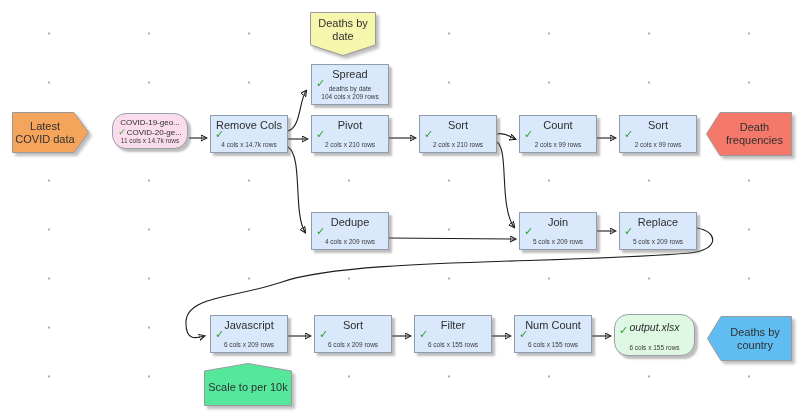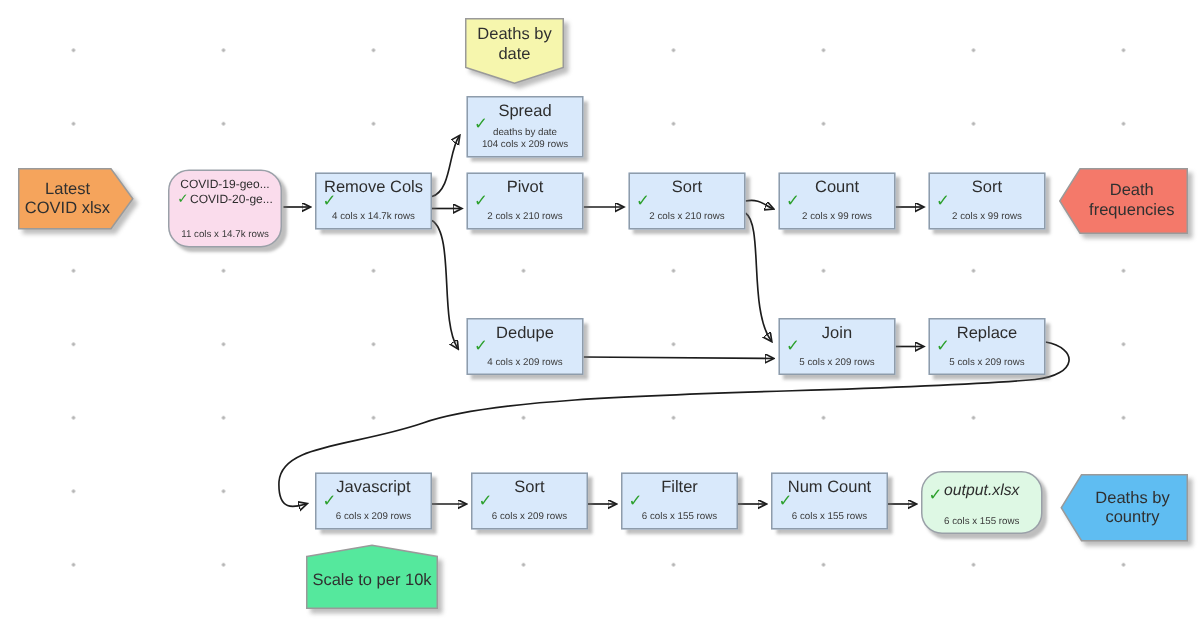--- a/index.html
+++ b/index.html
@@ -93,21 +93,21 @@
   <path d="M 288 336 L 310 336" marker-end="url(#arr)"></path>
   <path d="M 392 336 L 410 336" marker-end="url(#arr)"></path>
   <path d="M 492 336 L 510 336" marker-end="url(#arr)"></path>
   <path d="M 592 336 L 610 336" marker-end="url(#arr)"></path>
 </svg>
 
 <div class="banner" style="left:12px;top:112px;width:77px;height:41px">
   <svg width="77" height="41">
       <polygon class="fill-orange" points="0.5,0.5 62,0.5 76.5,20.5 62,40.5 0.5,40.5"></polygon>
     </svg>
-  <div class="banner-label pad-right">Latest COVID xlsx</div>
+  <div class="banner-label pad-right">Latest COVID data</div>
 </div>
 
 <div class="banner" style="left:706px;top:112px;width:86px;height:44px">
   <svg width="86" height="44">
       <polygon class="fill-red" points="14,0.5 85.5,0.5 85.5,43.5 14,43.5 0.5,22"></polygon>
     </svg>
   <div class="banner-label pad-left">Death frequencies</div>
 </div>
 
 <div class="banner" style="left:707px;top:316px;width:85px;height:45px">
@@ -124,21 +124,21 @@
   <div class="banner-label pad-bottom">Deaths by date</div>
 </div>
 
 <div class="banner" style="left:204px;top:363px;width:88px;height:43px">
   <svg width="88" height="43">
       <polygon class="fill-green" points="0.5,8 44,0.5 87.5,8 87.5,42.5 0.5,42.5"></polygon>
     </svg>
   <div class="banner-label pad-top">Scale to per 10k</div>
 </div>
 
-<div class="rounded src" style="left:112px;top:113px;width:76px;height:52px">
+<div class="rounded src" style="left:112px;top:113px;width:76px;height:36px">
   <div class="src-lines">
     <div class="src-line">COVID-19-geo...</div>
     <div class="src-line"><span class="check inline">✓</span><span>COVID-20-ge...</span></div>
   </div>
   <div class="node-stats">11 cols x 14.7k rows</div>
 </div>
 
 <div class="node" style="left:210px;top:115px">
   <span class="check">✓</span>
   <div class="node-title">Remove Cols</div>

